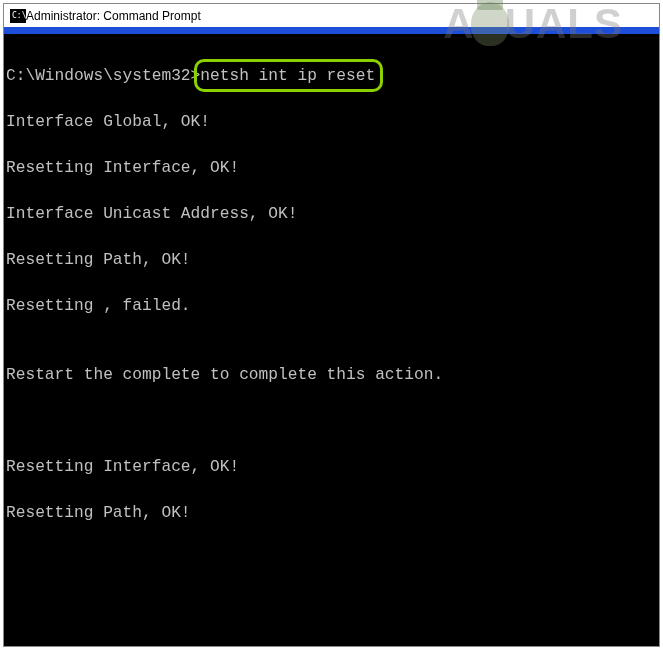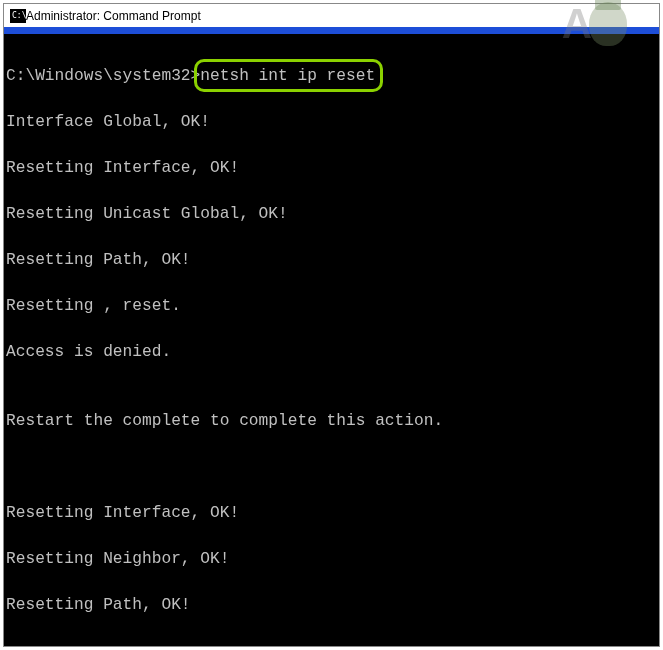--- a/index.html
+++ b/index.html
@@ -108,41 +108,40 @@
       background: rgba(90,120,70,0.35);
       border-radius: 4px 4px 2px 2px;
     }
   </style>
 </head>
 <body>
 
 <div class="watermark">
   <span>A</span>
   <span class="watermark-head"></span>
+  <span>UALS</span>
 </div>
 
 <div class="window">
   <div class="titlebar">
     <span class="titlebar-icon"></span>
     <span class="titlebar-text">Administrator: Command Prompt</span>
   </div>
   <div class="terminal">
 <span class="line"><span>C:\Windows\system32&gt;</span><span class="highlight hl1">netsh int ip reset</span></span>
 <span class="line">Interface Global, OK!</span>
 <span class="line">Resetting Interface, OK!</span>
-<span class="line">Resetting Unicast Global, OK!</span>
+<span class="line">Interface Unicast Address, OK!</span>
 <span class="line">Resetting Path, OK!</span>
-<span class="line">Resetting , reset.</span>
-<span class="line">Access is denied.</span>
+<span class="line">Resetting , failed.</span>
 <span class="line"></span>
 <span class="line">Restart the complete to complete this action.</span>
 <span class="line"></span>
 <span class="line"></span>
 <span class="line">Resetting Interface, OK!</span>
-<span class="line">Resetting Neighbor, OK!</span>
 <span class="line">Resetting Path, OK!</span>
 
 
 <span class="line"></span>
 
 
 <span class="line"></span>
 <span class="line"></span>
 
 <span class="line"></span>

